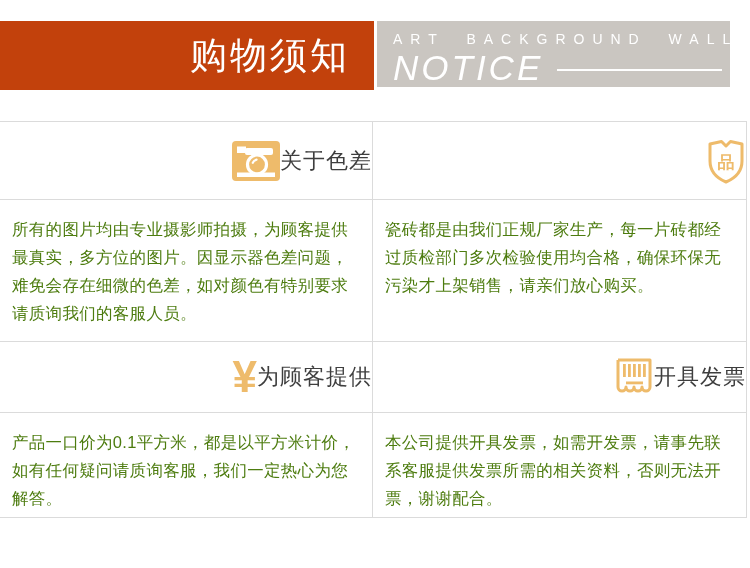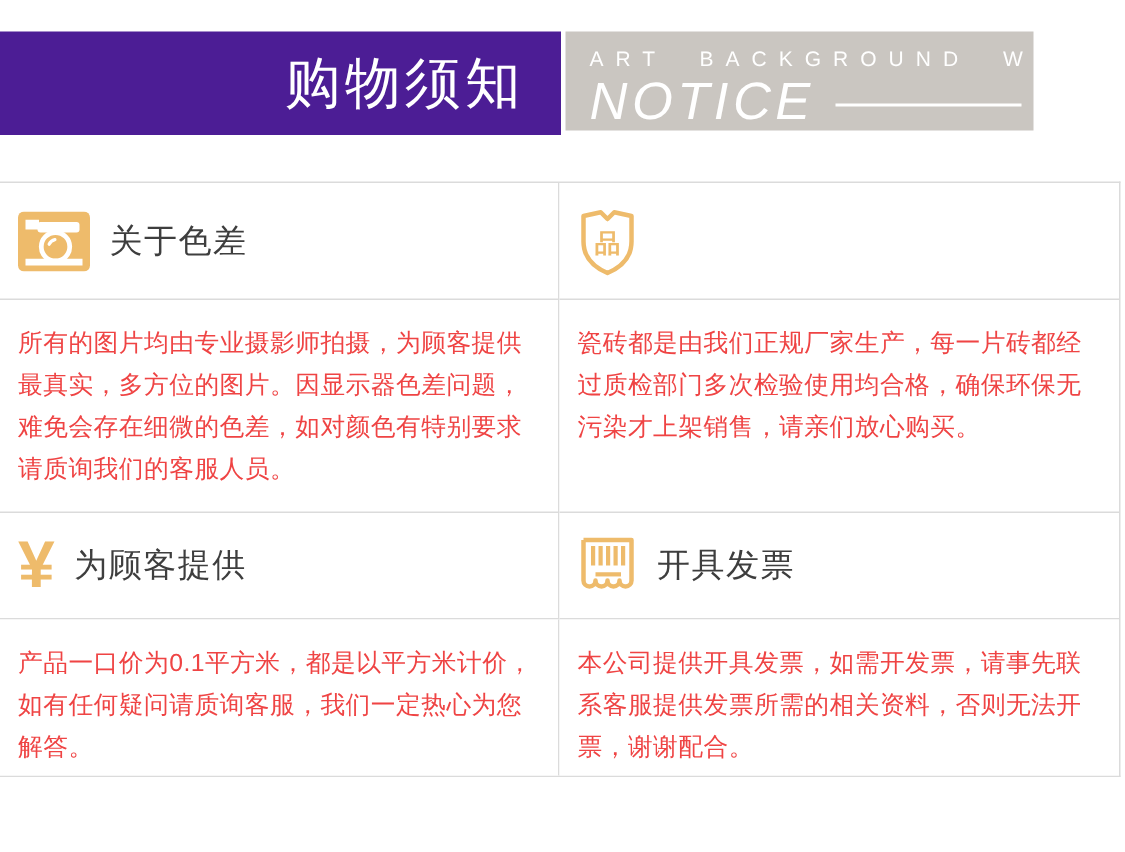--- a/index.html
+++ b/index.html
@@ -4,28 +4,28 @@
 <style>
   html,body{margin:0;padding:0;}
   body{
     width:750px;height:568px;background:#ffffff;
     font-family:"Liberation Sans","DejaVu Sans",sans-serif;
     position:relative;overflow:hidden;
   }
   
   .banner-red{
     position:absolute;left:0;top:21px;width:374px;height:69px;
-    background:#4c1d95;display:flex;align-items:center;justify-content:flex-end;
+    background:#c2410c;display:flex;align-items:center;justify-content:flex-end;
     padding-right:24px;box-sizing:border-box;
   }
   .banner-red .banner-title{
     color:#ffffff;font-size:37px;letter-spacing:3px;font-weight:500;line-height:1;
   }
   .banner-gray{
-    position:absolute;left:377px;top:21px;width:312px;height:66px;
+    position:absolute;left:377px;top:21px;width:353px;height:66px;
     background:#cac6c1;color:#ffffff;box-sizing:border-box;
     padding:11px 6px 0 16px;
   }
   .sub-top{
     font-size:14px;letter-spacing:8px;word-spacing:10px;line-height:1;white-space:nowrap;
   }
   .notice-row{display:flex;align-items:center;margin-top:4px;font-style:italic;}
   .notice-text{
     font-size:35px;font-weight:300;letter-spacing:3px;line-height:1;white-space:nowrap;
   }
@@ -33,24 +33,24 @@
   
   .grid{
     position:absolute;left:0;top:121px;width:747px;box-sizing:border-box;
     border-top:1px solid #dbdbdb;border-bottom:1px solid #dbdbdb;border-right:1px solid #dbdbdb;
     display:grid;grid-template-columns:373px 373px;
     grid-template-rows:78px 142px 71px 104px;
   }
   .cell{box-sizing:border-box;background:#fff;}
   .cell.left{border-right:1px solid #dbdbdb;}
   .cell.hb{border-bottom:1px solid #dbdbdb;}
-  .head{display:flex;align-items:center;padding-left:12px;gap:13px;}
+  .head{display:flex;align-items:center;justify-content:flex-end;}
   .sec-title{font-size:22px;letter-spacing:1px;color:#3e3e3e;}
   .body-text{
-    padding:15px 2px 0 12px;font-size:16.5px;line-height:28px;color:#ef4444;
+    padding:15px 2px 0 12px;font-size:16.5px;line-height:28px;color:#4d7c0f;
     white-space:pre-line;letter-spacing:0.3px;
   }
   .yuan{font-size:44px;font-weight:bold;color:#eebb6b;line-height:1;}
   .icon-svg{flex:0 0 auto;display:block;}
 </style>
 </head>
 <body>
 
 <div class="page">
 

